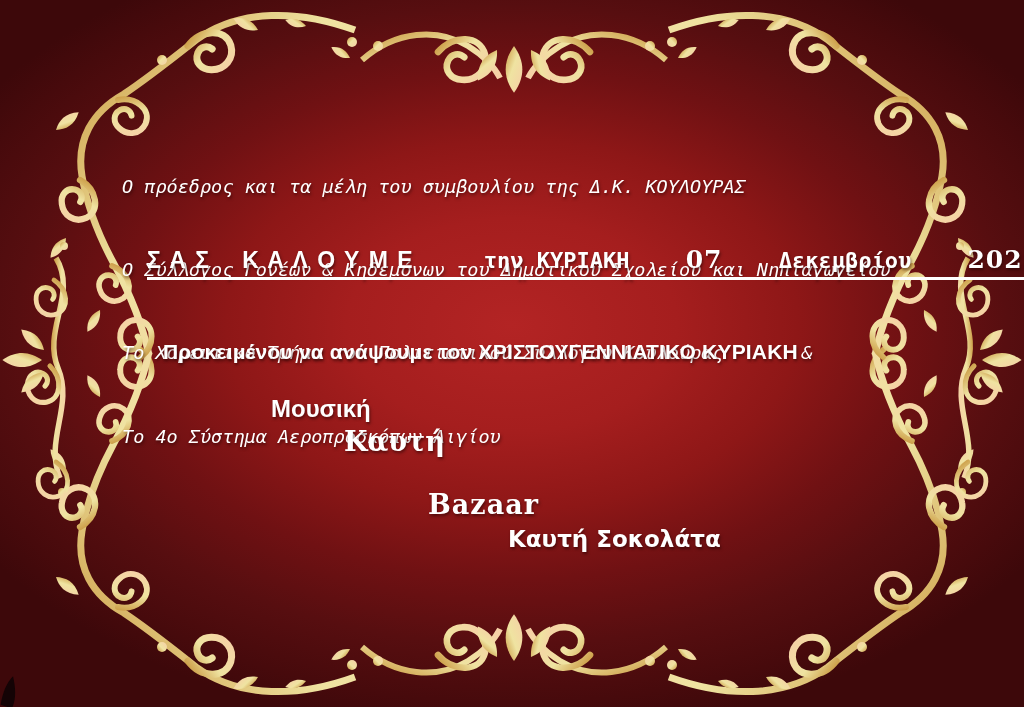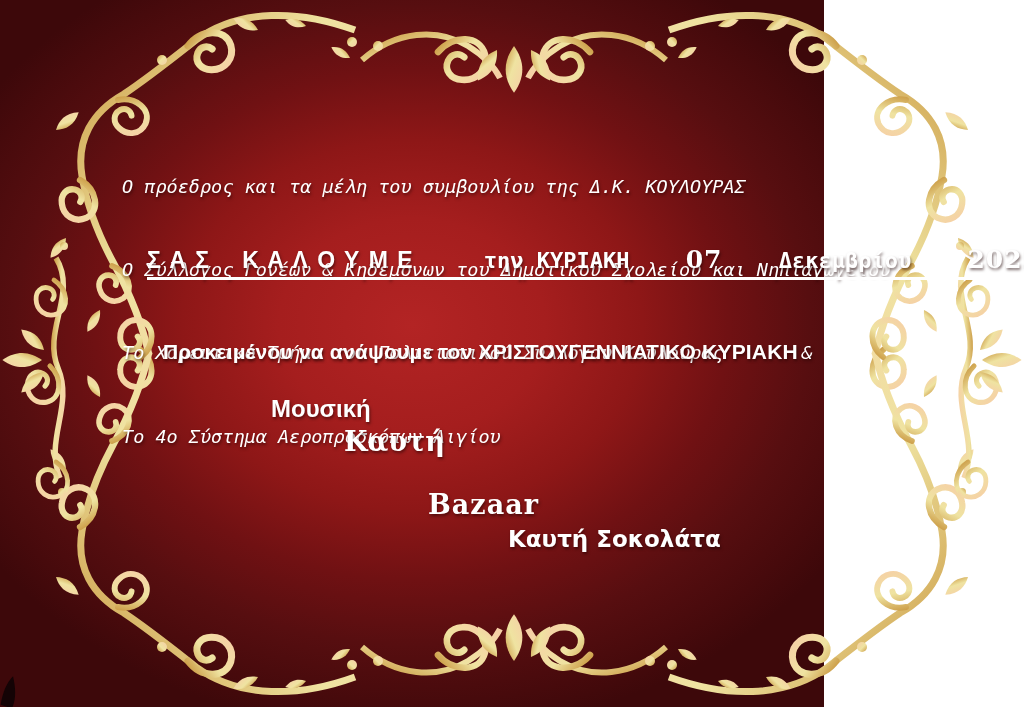--- a/index.html
+++ b/index.html
@@ -1,21 +1,21 @@
 <!DOCTYPE html>
 <html><head>
 <meta charset="utf-8">
 <style>
   html, body { margin: 0; padding: 0; }
   body {
     width: 1024px; height: 707px; overflow: hidden;
     font-family: "Liberation Sans", sans-serif;
   }
   #poster {
-    position: relative; width: 824px; height: 707px;
+    position: relative; width: 1024px; height: 707px;
     background:
       radial-gradient(ellipse 62% 58% at 50% 46%,
         #b32424 0%, #a51e1e 26%, #8e1717 45%, #701113 62%,
         #570e10 78%, #470a0c 92%, #3d080a 100%);
   }
   #ornaments {
     position: absolute; inset: 0; pointer-events: none;
   }
   .txt { position: absolute; color: #ffffff; text-shadow: 1px 2px 3px rgba(30,0,0,0.55); }
 

